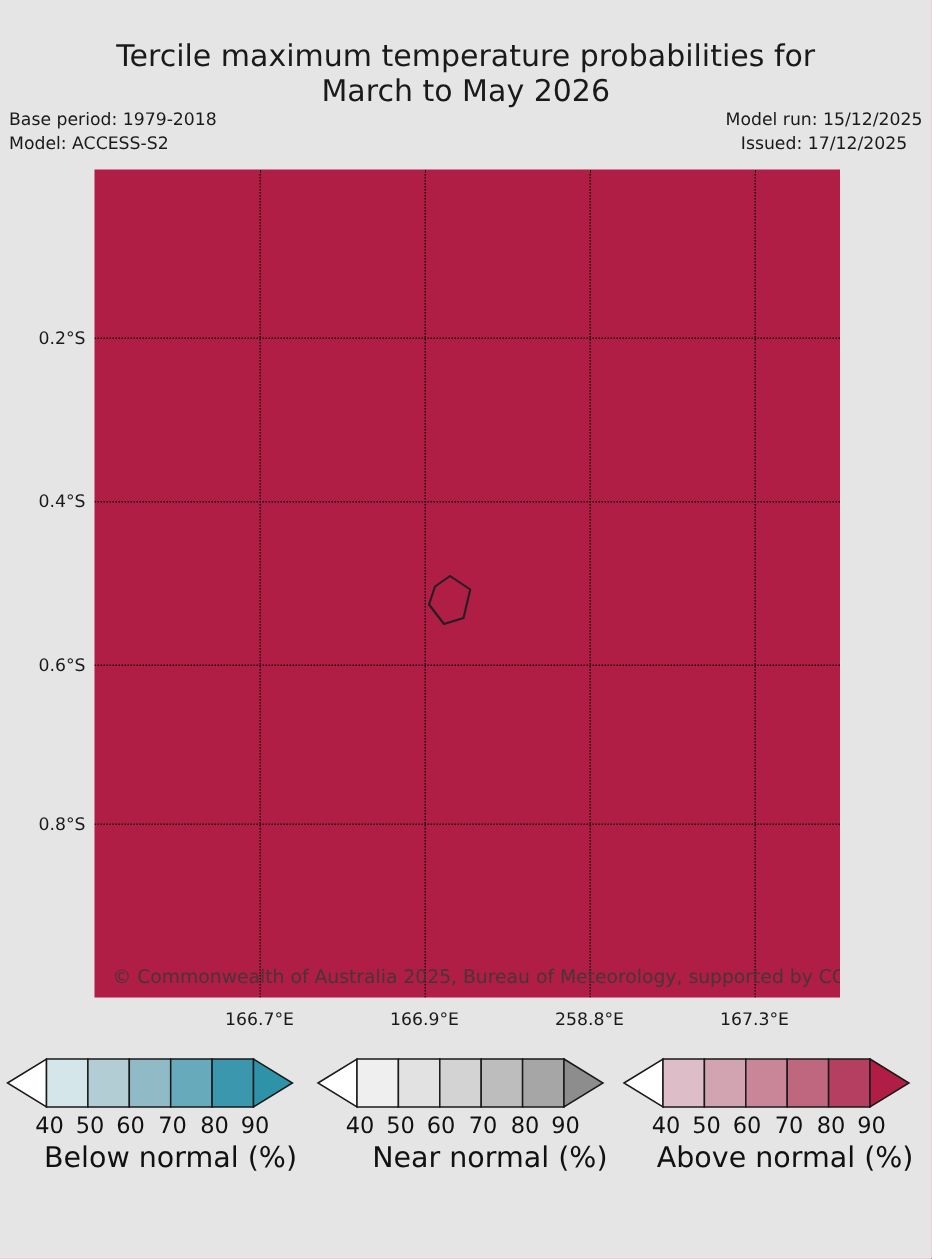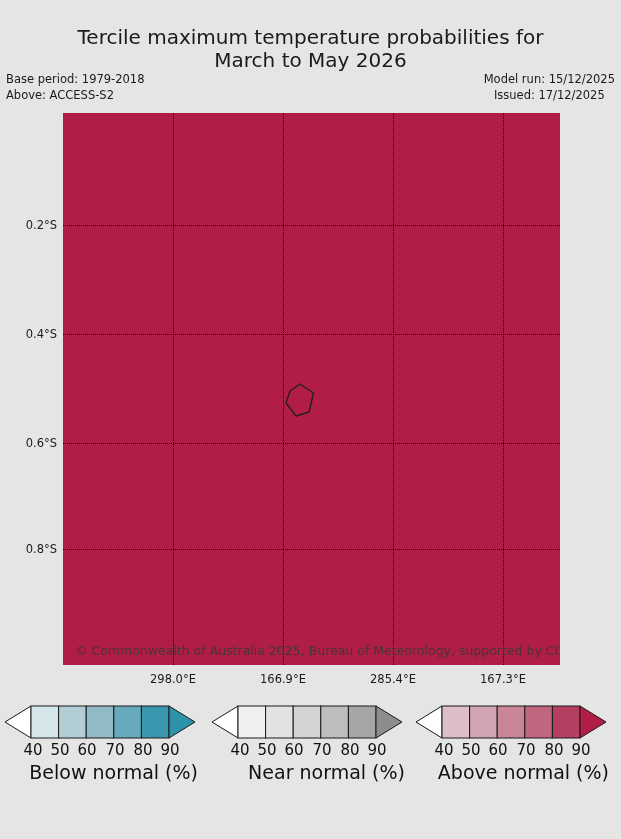--- a/index.html
+++ b/index.html
@@ -112,21 +112,21 @@
 
 <div class="page">
 
   <div class="title">
     <div>Tercile maximum temperature probabilities for</div>
     <div>March to May 2026</div>
   </div>
 
   <div class="meta-left">
     <div>Base period: 1979-2018</div>
-    <div>Above: ACCESS-S2</div>
+    <div>Model: ACCESS-S2</div>
   </div>
   <div class="meta-right">
     <div>Model run: 15/12/2025</div>
     <div>Issued: 17/12/2025</div>
   </div>
 
   <div class="map" style="background: rgb(176, 29, 69);">
     <div class="gridline-v" style="left:110px"></div>
     <div class="gridline-v" style="left:220px"></div>
     <div class="gridline-v" style="left:330px"></div>
@@ -141,23 +141,23 @@
     </svg>
 
     <div class="copyright">© Commonwealth of Australia 2025, Bureau of Meteorology, supported by COSPPac</div>
   </div>
 
   <div class="ytick" style="top:217px">0.2°S</div>
   <div class="ytick" style="top:326px">0.4°S</div>
   <div class="ytick" style="top:435px">0.6°S</div>
   <div class="ytick" style="top:541px">0.8°S</div>
 
-  <div class="xtick" style="left:128px">298.0°E</div>
+  <div class="xtick" style="left:128px">166.7°E</div>
   <div class="xtick" style="left:238px">166.9°E</div>
-  <div class="xtick" style="left:348px">285.4°E</div>
+  <div class="xtick" style="left:348px">258.8°E</div>
   <div class="xtick" style="left:458px">167.3°E</div>
 
   <div class="legend" style="left:3px">
     <svg width="195" height="34" viewBox="0 0 195 34">
       <polygon points="2,17 28,1 28,33" fill="#ffffff" stroke="#1a1a1a" stroke-width="1"></polygon>
       <rect x="28" y="1" width="27.6" height="32" stroke="#1a1a1a" stroke-width="1" fill="#d5e6ea"></rect>
       <rect x="55.6" y="1" width="27.6" height="32" stroke="#1a1a1a" stroke-width="1" fill="#b2cdd4"></rect>
       <rect x="83.2" y="1" width="27.6" height="32" stroke="#1a1a1a" stroke-width="1" fill="#8fbac6"></rect>
       <rect x="110.8" y="1" width="27.6" height="32" stroke="#1a1a1a" stroke-width="1" fill="#66aabb"></rect>
       <rect x="138.4" y="1" width="27.6" height="32" stroke="#1a1a1a" stroke-width="1" fill="#3b97ad"></rect>

